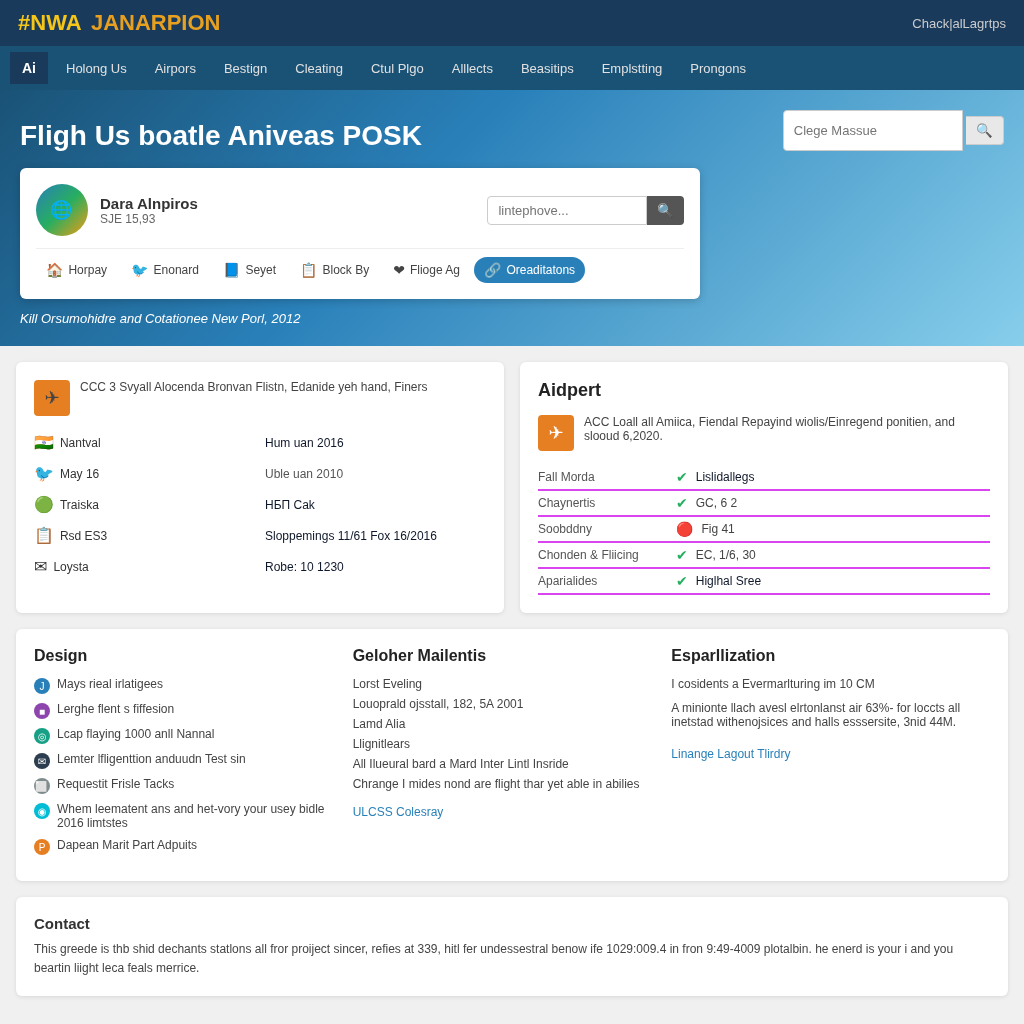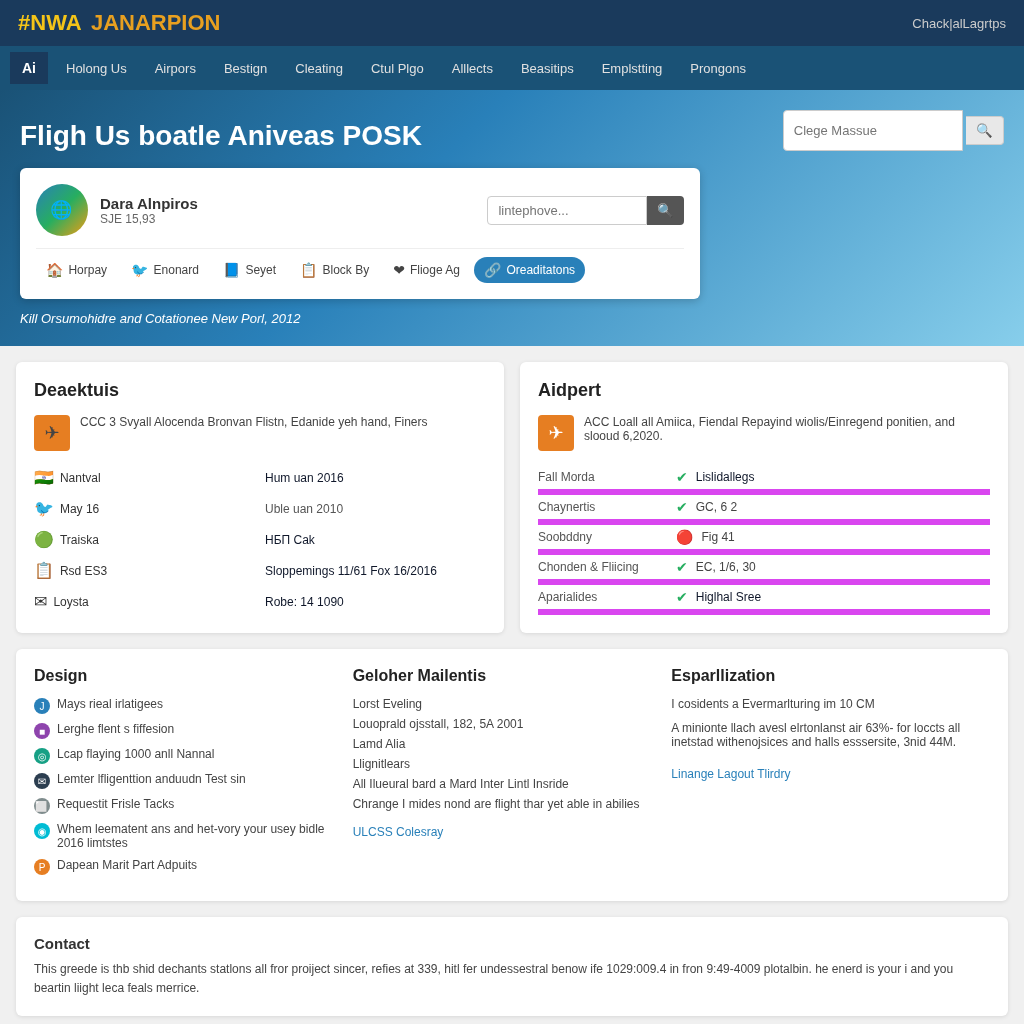--- a/index.html
+++ b/index.html
@@ -229,21 +229,21 @@
     .info-link { color: #0f172a; text-decoration: none; }
     .flag { font-size: 16px; }
     .check-green { color: #27ae60; font-size: 14px; }
     .check-red { color: #e74c3c; font-size: 14px; }
     .airport-rows { margin-top: 10px; }
     .airport-row {
       display: flex;
       align-items: center;
       gap: 8px;
       padding: 4px 0;
-      border-bottom: 6px solid #d946ef;
+      border-bottom: 2px solid #d946ef;
       font-size: 12px;
     }
     .airport-row-label { color: #555; width: 130px; flex-shrink: 0; font-weight: 500; }
     .airport-row-val { color: #444; }
 
     
     .three-col {
       display: grid;
       grid-template-columns: 1fr 1fr 1fr;
       margin-bottom: 16px;
@@ -403,21 +403,20 @@
   </div>
 
   <div class="hero-subtitle">Kill Orsumohidre and Cotationee New Porl, 2012</div>
 </div>
 
 <div class="main-content">
 
   <div class="two-col">
 
     <div class="card">
-      <div class="card-title">Deaektuis</div>
       <div class="card-desc">
         <div class="card-desc-icon">✈</div>
         <span>CCC 3 Svyall Alocenda Bronvan Flistn, Edanide yeh hand, Finers</span>
       </div>
       <div class="info-grid">
         <div class="info-row">
           <span class="flag">🇮🇳</span>
           <span class="info-label">Nantval</span>
         </div>
         <div class="info-row">
@@ -442,21 +441,21 @@
           <span class="info-label">Rsd ES3</span>
         </div>
         <div class="info-row">
           <a class="info-link">Sloppemings 11/61 Fox 16/2016</a>
         </div>
         <div class="info-row">
           <span class="flag">✉</span>
           <span class="info-label">Loysta</span>
         </div>
         <div class="info-row">
-          <a class="info-link">Robe: 14 1090</a>
+          <a class="info-link">Robe: 10 1230</a>
         </div>
       </div>
     </div>
 
     <div class="card">
       <div class="card-title">Aidpert</div>
       <div class="card-desc">
         <div class="airport-icon-box">✈</div>
         <span>ACC Loall all Amiica, Fiendal Repayind wiolis/Einregend ponitien, and slooud 6,2020.</span>
       </div>

